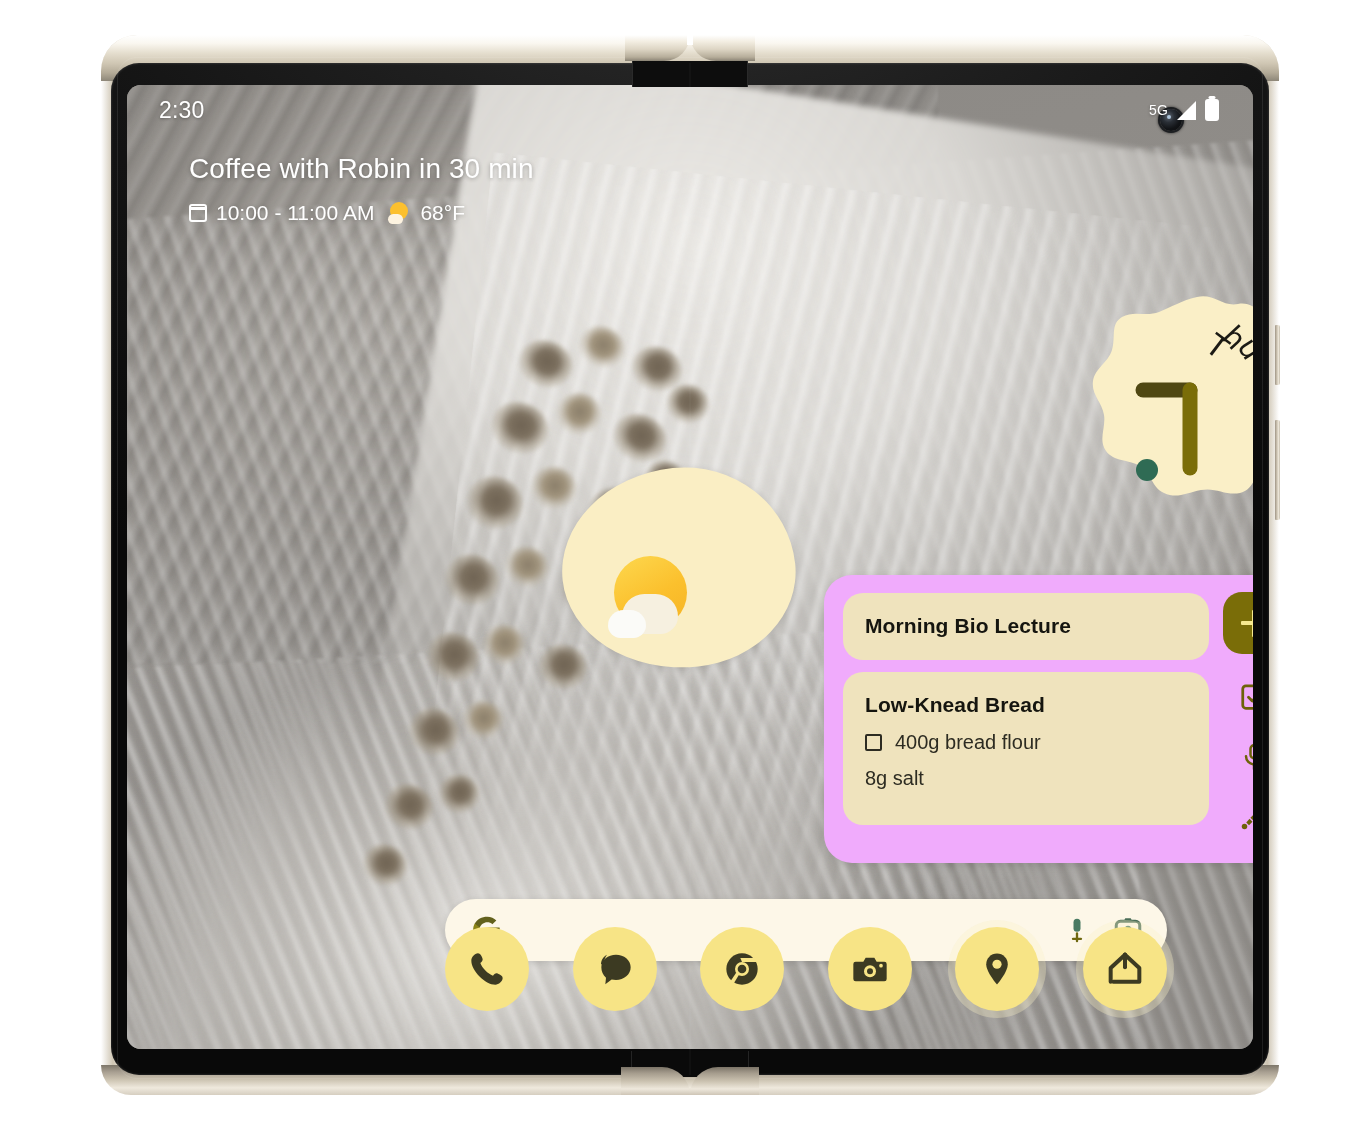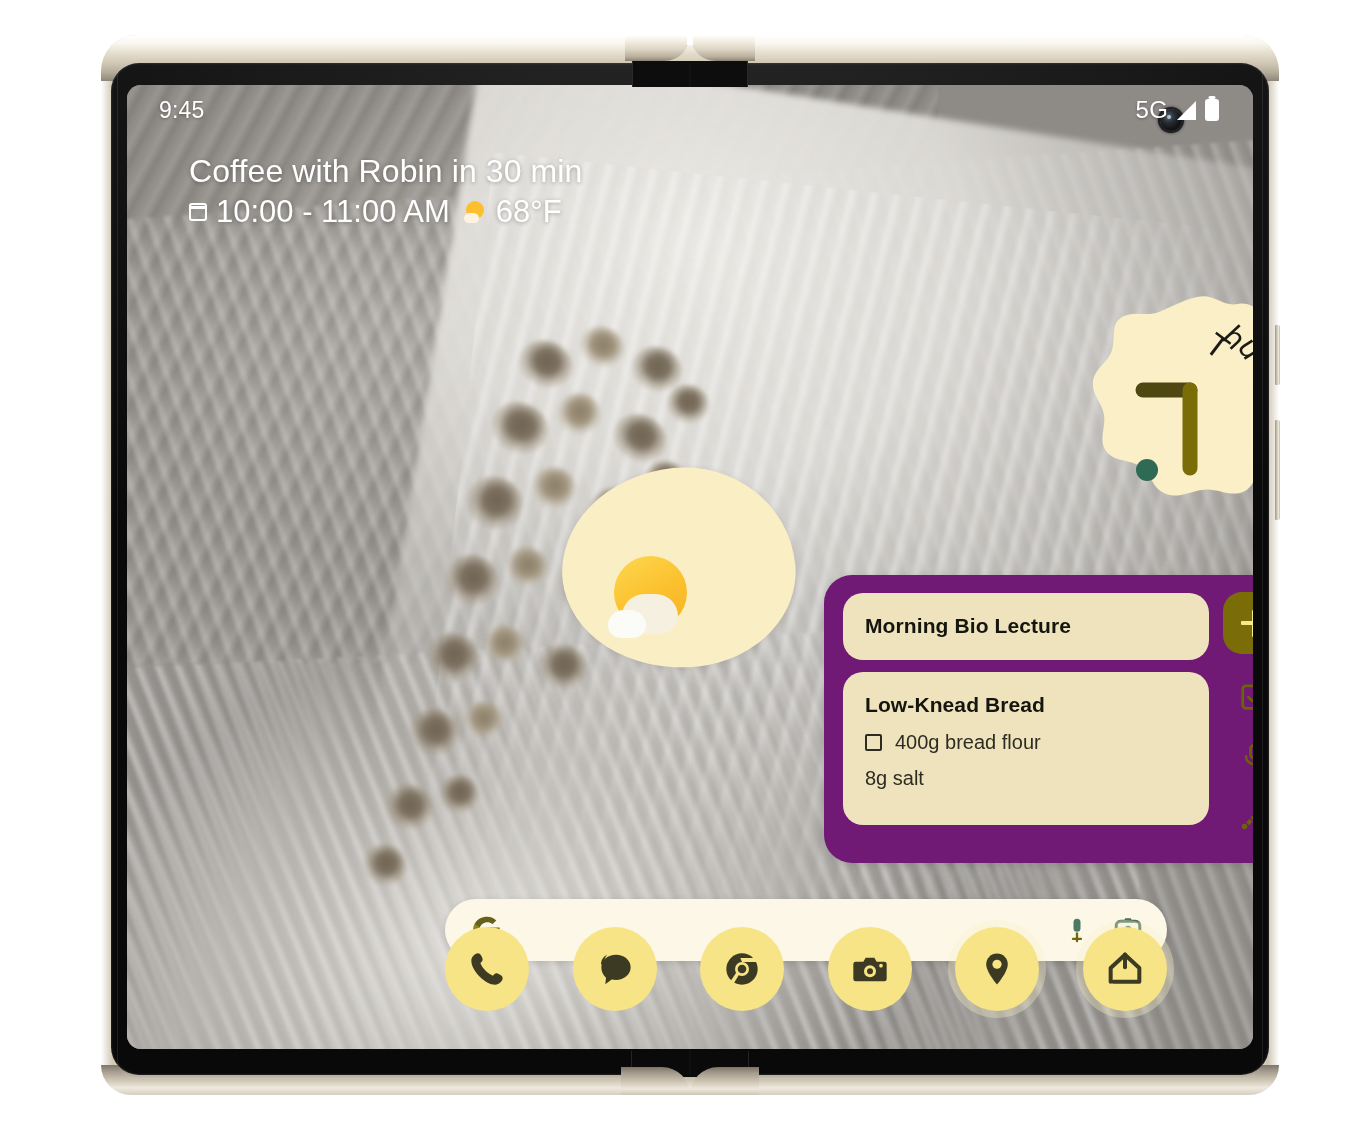--- a/index.html
+++ b/index.html
@@ -261,21 +261,21 @@
     position: absolute; left: 0; top: 0; width: 100%; height: 50px;
     display: flex; align-items: center; justify-content: space-between;
     padding: 0 34px 0 32px;
     color: #ffffff;
     font-size: 23px;
     letter-spacing: 0.2px;
     z-index: 20;
     text-shadow: 0 1px 3px rgba(0,0,0,0.34);
   }
   .sb-right { display: flex; align-items: center; gap: 9px; }
-  .net-label { font-size: 24px; }
+  .net-label { font-size: 14px; }
   .sig-tri {
     width: 0; height: 0;
     border-left: 19px solid transparent;
     border-bottom: 19px solid #fff;
   }
   .batt {
     width: 14px; height: 22px;
     border: 2.4px solid #fff;
     border-radius: 3px;
     position: relative;
@@ -288,27 +288,27 @@
   }
 
   
   .glance {
     position: absolute; left: 62px; top: 68px;
     color: #ffffff;
     z-index: 18;
     text-shadow: 0 1px 4px rgba(0,0,0,0.30);
   }
   .glance-title {
-    font-size: 32px; font-weight: 400; letter-spacing: 0.1px;
+    font-size: 28px; font-weight: 400; letter-spacing: 0.1px;
     white-space: nowrap;
   }
   .glance-sub {
-    margin-top: 4px;
+    margin-top: 16px;
     display: flex; align-items: center; gap: 9px;
-    font-size: 31px;
+    font-size: 21px;
     white-space: nowrap;
   }
   .cal-ico {
     width: 18px; height: 18px;
     border: 2.2px solid #fff; border-radius: 3px;
     position: relative; flex: 0 0 auto;
   }
   .cal-ico::before {
     content: ""; position: absolute; left: -2.2px; right: -2.2px; top: 1px;
     height: 3.4px; background: #fff;
@@ -375,21 +375,21 @@
   .clock-day span {
     position: absolute;
     font-size: 30px; font-weight: 500; color: #1b1a14;
     font-family: "DejaVu Sans", sans-serif;
   }
 
   
   .keep-widget {
     position: absolute; left: 697px; top: 490px;
     width: 474px; height: 288px;
-    background: #701a75;
+    background: #f0abfc;
     border-radius: 28px;
     z-index: 15;
     overflow: hidden;
     box-shadow: 0 2px 8px rgba(0,0,0,0.12);
   }
   .keep-notes { position: absolute; left: 19px; top: 18px; width: 366px; }
   .keep-card {
     background: #efe3bd;
     border-radius: 20px;
     padding: 21px 22px 22px 22px;
@@ -547,21 +547,21 @@
       <div class="speck lt" style="left:356px; top:540px; width:42px; height:40px; transform:rotate(24deg);"></div>
       <div class="speck" style="left:412px; top:560px; width:48px; height:44px; transform:rotate(28deg);"></div>
       <div class="speck" style="left:282px; top:624px; width:50px; height:46px; transform:rotate(34deg);"></div>
       <div class="speck lt" style="left:336px; top:616px; width:40px; height:38px; transform:rotate(26deg);"></div>
       <div class="speck" style="left:258px; top:700px; width:48px; height:44px; transform:rotate(34deg);"></div>
       <div class="speck" style="left:312px; top:690px; width:40px; height:38px; transform:rotate(28deg);"></div>
       <div class="speck" style="left:236px; top:760px; width:44px; height:40px; transform:rotate(36deg);"></div>
     </div>
 
     <div class="statusbar">
-      <div>9:45</div>
+      <div>2:30</div>
       <div class="sb-right">
         <span class="net-label">5G</span>
         <span class="sig-tri"></span>
         <span class="batt"></span>
       </div>
     </div>
 
     <div class="glance">
       <div class="glance-title">Coffee with Robin in 30 min</div>
       <div class="glance-sub">

